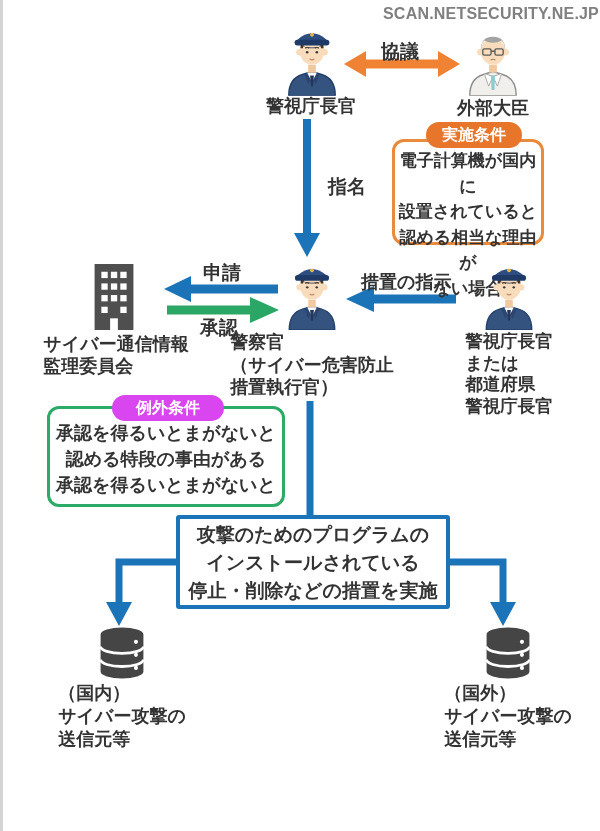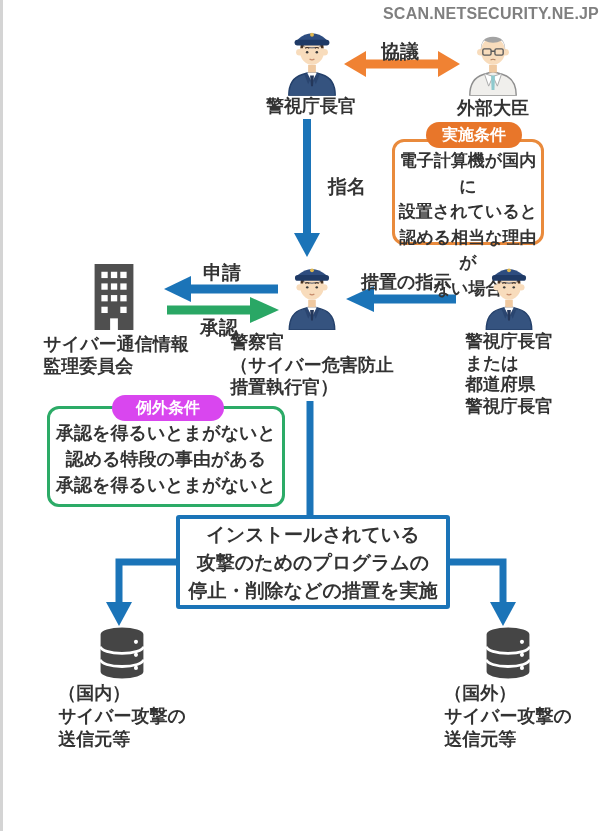--- a/index.html
+++ b/index.html
@@ -195,22 +195,22 @@
   </div>
 
   <div class="badge exc-badge">例外条件</div>
   <div class="box exc-box">
     <span>承認を得るいとまがないと</span>
     <span>認める特段の事由がある</span>
     <span>承認を得るいとまがないと</span>
   </div>
 
   <div class="box action-box">
+    <span>攻撃のためのプログラムの</span>
     <span>インストールされている</span>
-    <span>攻撃のためのプログラムの</span>
     <span>停止・削除などの措置を実施</span>
   </div>
 
   <svg class="icon" style="left:96px;top:626px;width:52px;height:54px" viewBox="0 0 52 58">
       <use href="#sym-db"></use>
     </svg>
   <div class="lbl" style="left:122px;top:682px;line-height:23px">
     <span>（国内）</span>
     <span>サイバー攻撃の</span>
     <span>送信元等</span>

